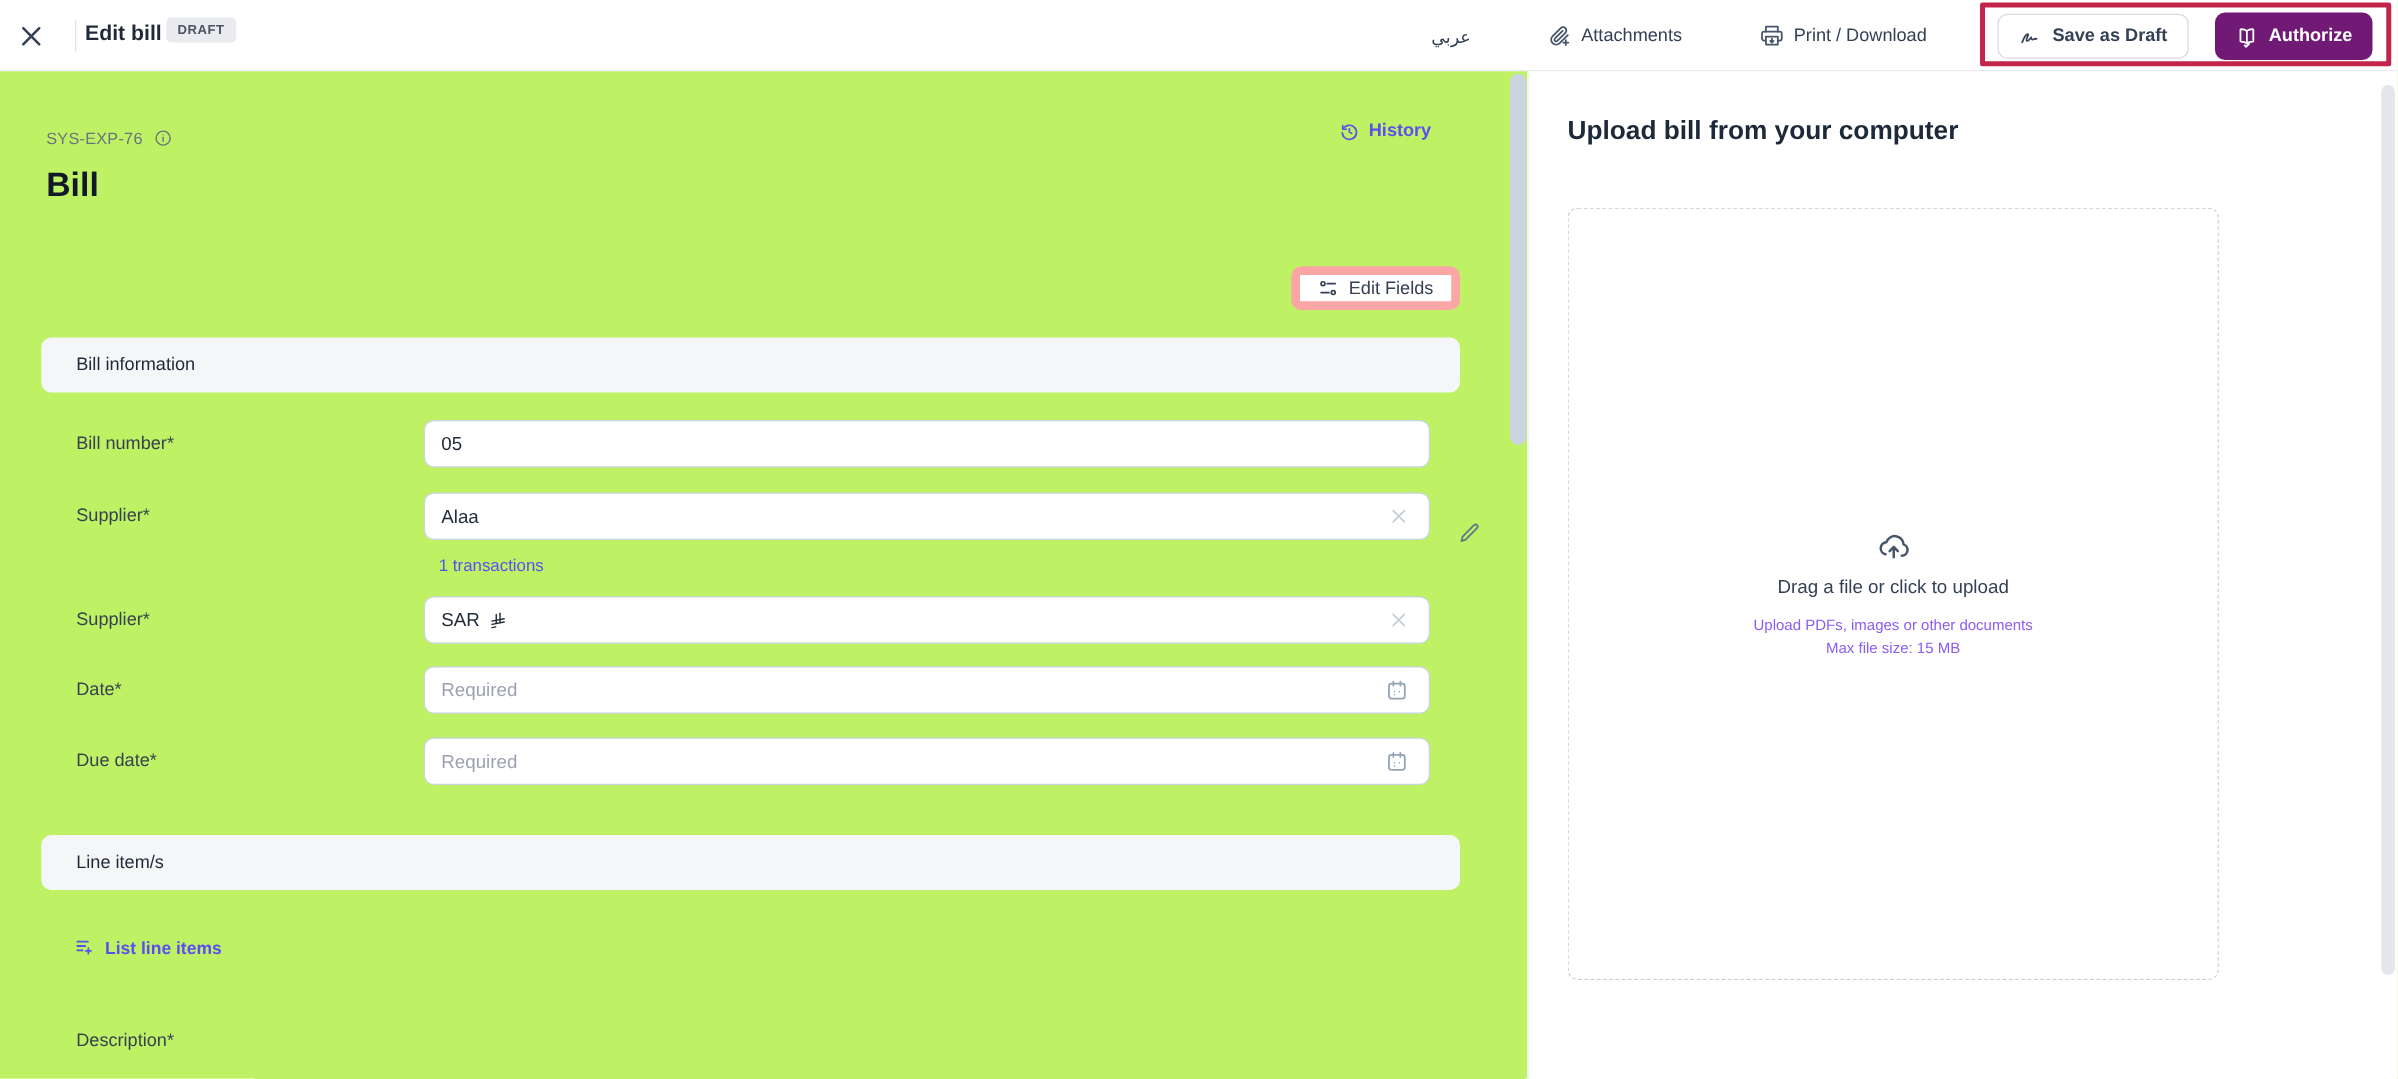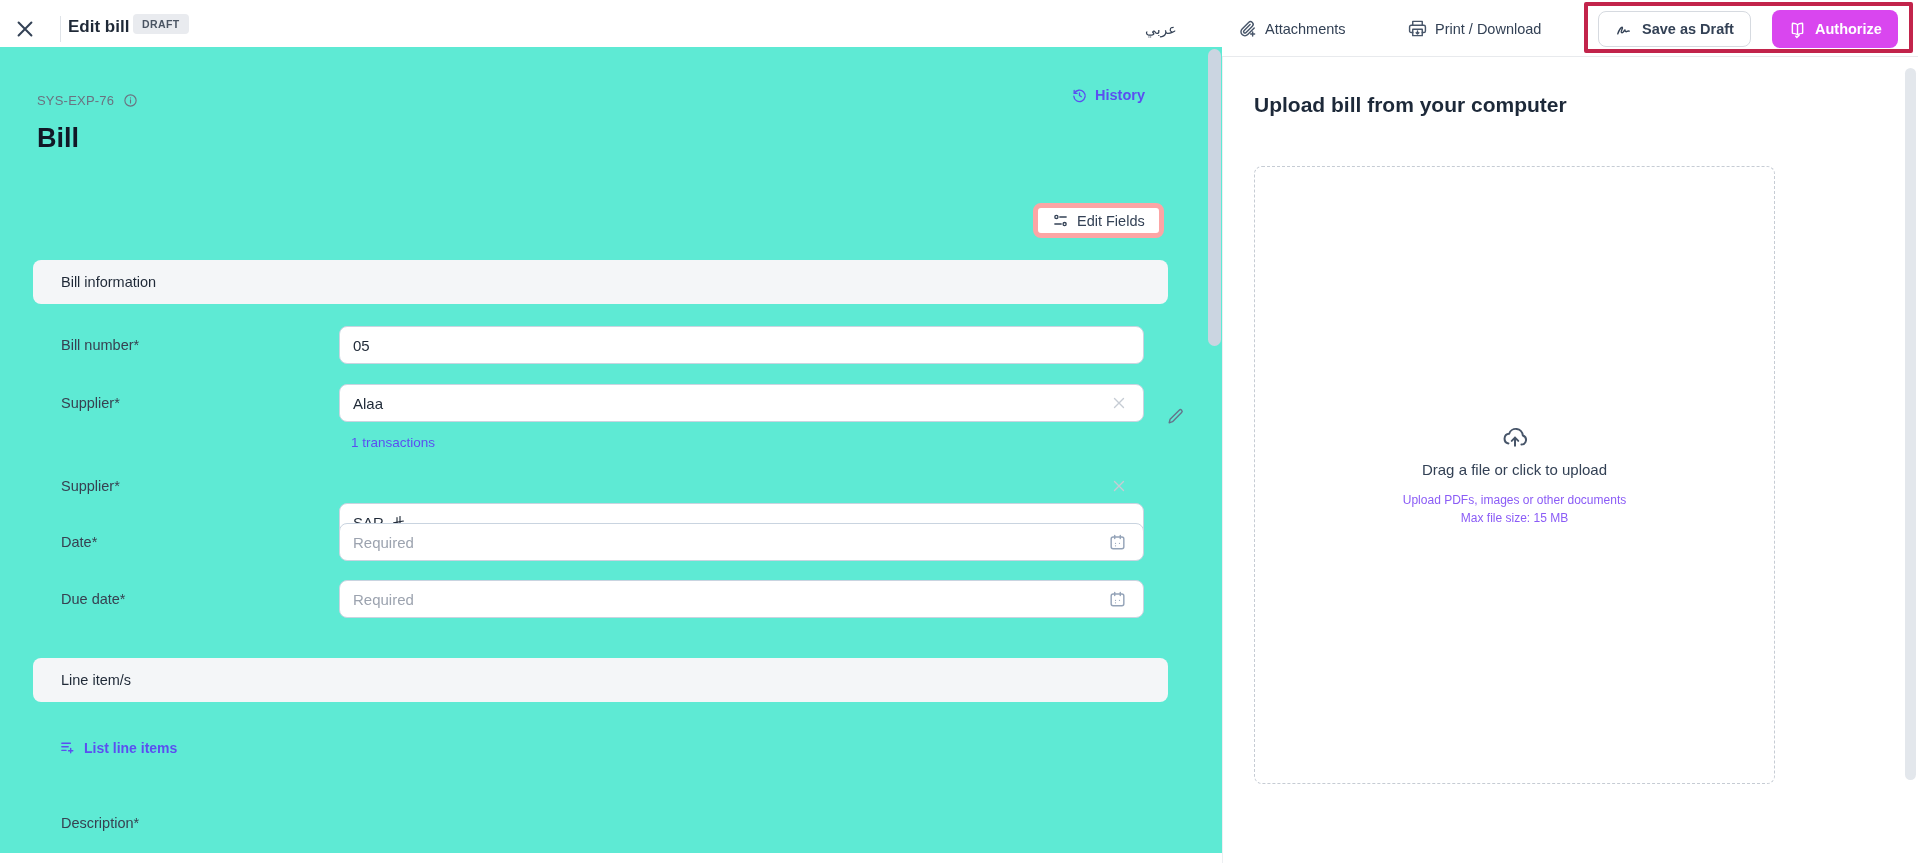--- a/index.html
+++ b/index.html
@@ -25,41 +25,41 @@
                     background:#fff; border:1px solid #d6dae0; border-radius:8px; cursor:pointer;
                     display:flex; align-items:center; gap:8px; font-size:14.5px; font-weight:600; color:#334155; }
   .authorize-btn { position:absolute; left:1772px; top:10px; height:38px; padding:0 16px;
                    border:none; border-radius:8px; cursor:pointer;
                    display:flex; align-items:center; gap:8px; font-size:14.5px; font-weight:600;
                    color:#fff; }
   .annotation-rect { position:absolute; left:1584px; top:2px; width:329px; height:51px;
                      border:4px solid; border-radius:2px; pointer-events:none; z-index:50; }
 
   
-  .left-panel { position:absolute; left:0; top:47px; width:1222px; height:806px; background:#5eead4; }
+  .left-panel { position:absolute; left:0; top:57px; width:1222px; height:806px; background:#bef264; }
   .doc-id { position:absolute; left:37px; top:46px; font-size:13px; color:#6b7280; letter-spacing:.2px;
             display:flex; align-items:center; gap:9px; }
   .history-link { position:absolute; left:1071px; top:40px; display:flex; align-items:flex-start; gap:7px;
                   font-size:14.5px; font-weight:600; background:none; border:none; cursor:pointer; }
   .page-title { position:absolute; left:37px; top:76px; font-size:27px; font-weight:800; color:#111827; }
   .edit-fields-btn { position:absolute; left:1033px; top:156px; height:35px; padding:0 14px;
-                     background:#fff; border:5px solid #fca5a5; border-radius:8px; cursor:pointer;
+                     background:#fff; border:7px solid #fca5a5; border-radius:8px; cursor:pointer;
                      display:flex; align-items:center; gap:8px; font-size:14.5px; color:#334155; }
   .section-bar { position:absolute; left:33px; width:1135px; height:44px; background:#f4f6f8;
                  border-radius:8px; display:flex; align-items:center; padding-left:28px;
                  font-size:14.5px; color:#1f2937; }
   .sec-bill-info { top:213px; }
   .sec-line-items { top:611px; }
   .field-label { position:absolute; left:61px; font-size:14.5px; color:#374151; }
   .field-input, .field-box { position:absolute; left:339px; width:805px; height:38px;
                  border:1px solid #c9d4e0; border-radius:8px; background:#fff;
                  font-size:15px; color:#1f2937; padding:0 36px 0 13px;
                  font-family:"Liberation Sans", sans-serif; }
   .field-input::placeholder { color:#9ca3af; }
-  .field-box { display:flex; align-items:center; gap:7px;margin-top:36px; }
+  .field-box { display:flex; align-items:center; gap:7px; }
   .in-icon { position:absolute; cursor:pointer; background:none; border:none; display:inline-flex; }
   .clear-x { color:#c6ccd4; }
   .cal-ic { color:#94a3b8; }
   .sub-link { position:absolute; left:351px; font-size:13.5px; background:none; border:none; cursor:pointer; }
   .pencil-btn { position:absolute; left:1166px; top:360px; color:#64748b; }
   .list-link { position:absolute; left:59px; top:692px; display:flex; align-items:center; gap:8px;
                font-size:14px; font-weight:600; background:none; border:none; cursor:pointer; }
   .panel-scrollbar { position:absolute; left:1208px; top:2px; width:13px; height:297px;
                      background:#cbd5e1; border-radius:7px; cursor:pointer; }
 
@@ -123,21 +123,21 @@
 
     <button class="save-draft-btn">
       <span>
         <svg width="19" height="19" viewBox="0 0 24 24" fill="none" stroke="#334155" stroke-width="1.8" stroke-linecap="round" stroke-linejoin="round">
             <path d="M3.5 17.5c1.8-5.5 4.6-9 5.8-8.2 1.2.8-2.6 5.6-1.2 6.5 1.4.9 3.4-1.7 4.4-3.3.2 2 1.2 2.8 2.6 2 .9-.5 1.7-.8 2.9-.5"></path>
           </svg>
       </span>
       <span>Save as Draft</span>
     </button>
 
-    <button class="authorize-btn" style="background:#d946ef;">
+    <button class="authorize-btn" style="background:#701a75;">
       <span>
         <svg width="19" height="19" viewBox="0 0 24 24" fill="none" stroke="#fff" stroke-width="1.8" stroke-linecap="round" stroke-linejoin="round">
             <path d="M12 6c-1.4-1.2-3.3-1.8-5.8-1.8-.4 0-.7.3-.7.7v11.3c0 .4.3.7.7.7 2.5 0 4.4.6 5.8 1.8 1.4-1.2 3.3-1.8 5.8-1.8.4 0 .7-.3.7-.7V4.9c0-.4-.3-.7-.7-.7-2.5 0-4.4.6-5.8 1.8v12.6"></path>
             <path d="M9.8 20.6l1.4 1.4 3-3"></path>
           </svg>
       </span>
       <span>Authorize</span>
     </button>
   </div>
 

